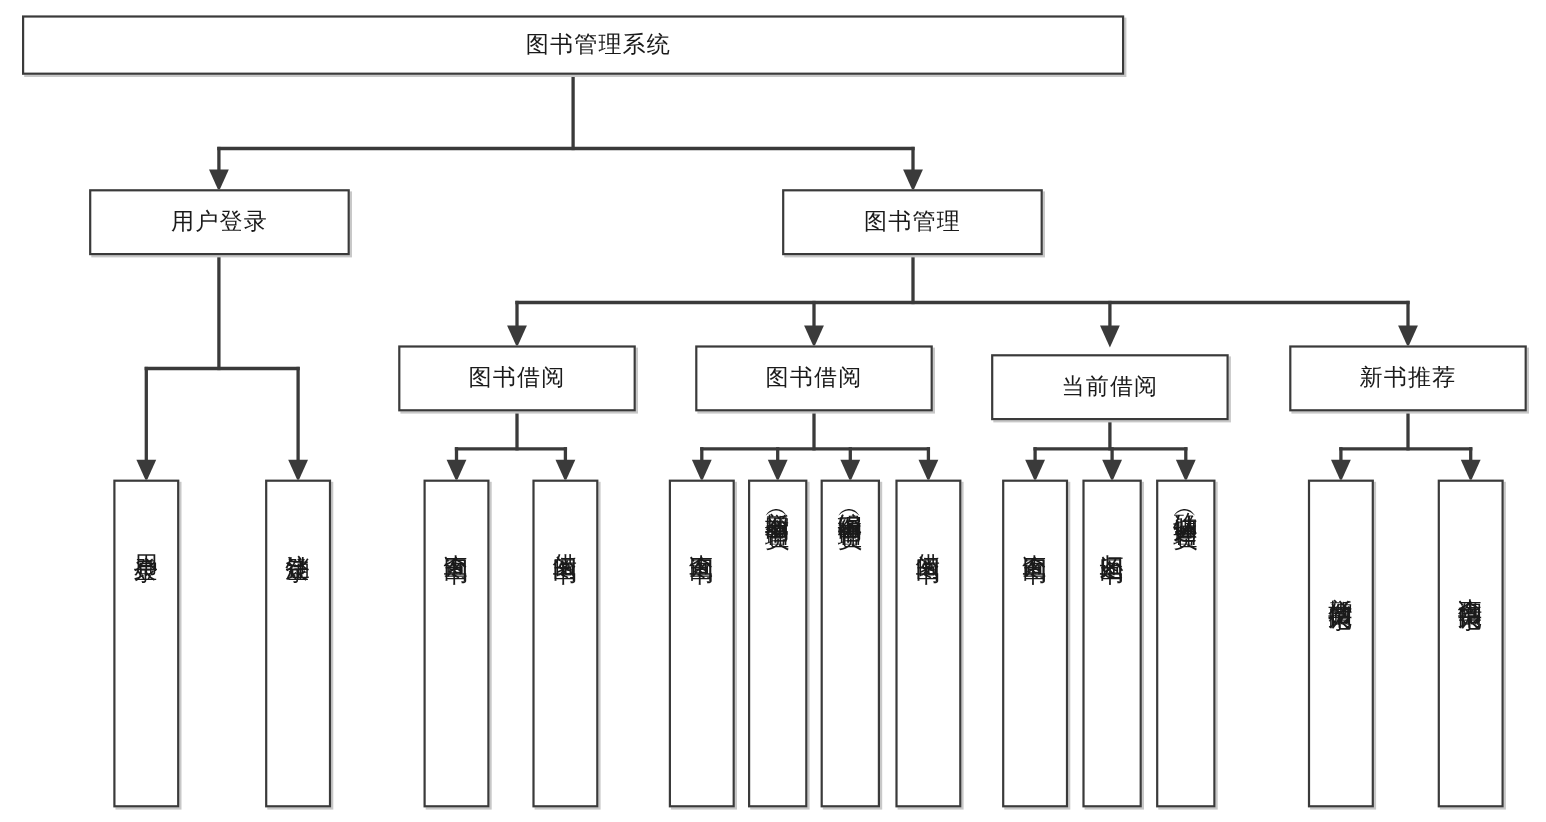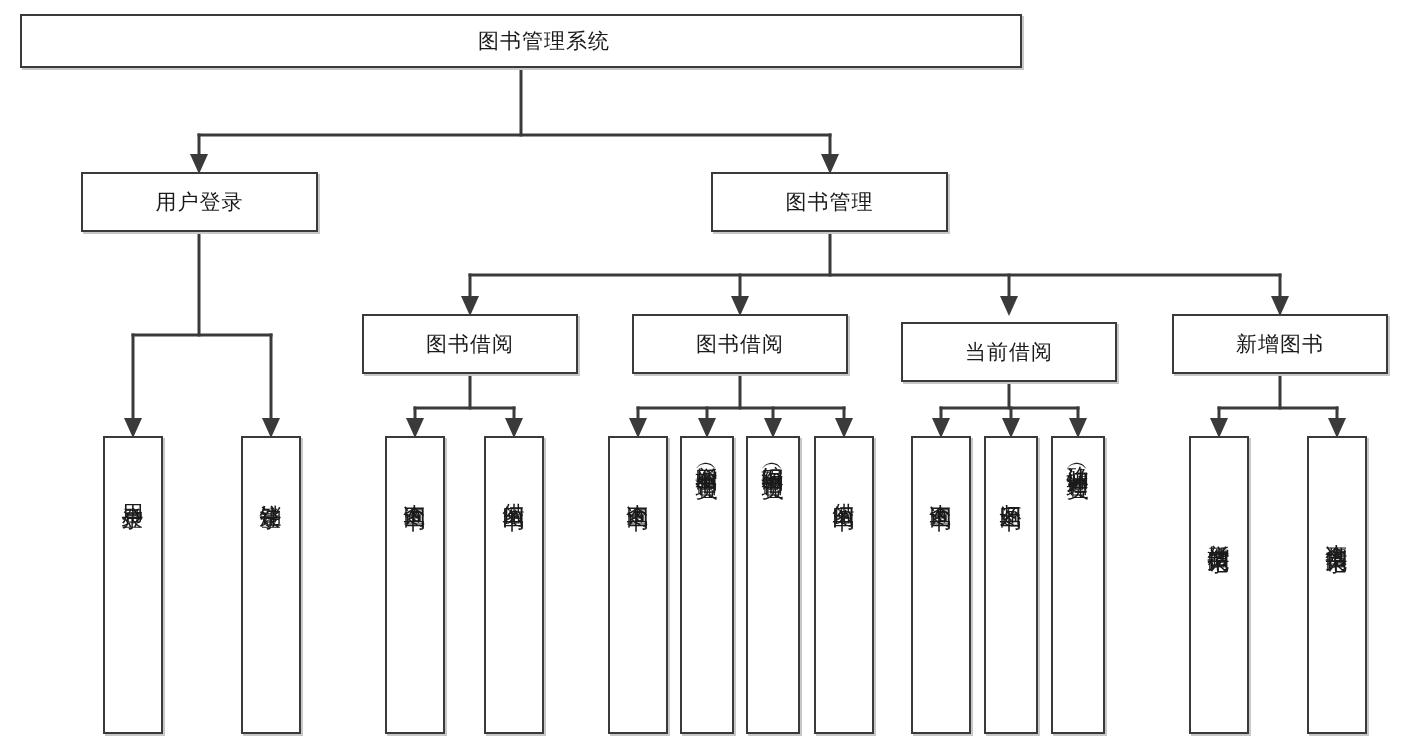--- a/index.html
+++ b/index.html
@@ -141,21 +141,21 @@
       <div class="node horiz" style="left: 362px; top: 314px; width: 216px; height: 60px;">
         <span class="label">图书借阅</span>
       </div>
       <div class="node horiz" style="left: 632px; top: 314px; width: 216px; height: 60px;">
         <span class="label">图书借阅</span>
       </div>
       <div class="node horiz" style="left: 901px; top: 322px; width: 216px; height: 60px;">
         <span class="label">当前借阅</span>
       </div>
       <div class="node horiz" style="left: 1172px; top: 314px; width: 216px; height: 60px;">
-        <span class="label">新增图书</span>
+        <span class="label">新书推荐</span>
       </div>
       <div class="node vert mid" style="left: 103px; top: 436px; width: 60px; height: 298px;">
         <span class="label">用户登录</span>
       </div>
       <div class="node vert mid" style="left: 241px; top: 436px; width: 60px; height: 298px;">
         <span class="label">注销登录</span>
       </div>
       <div class="node vert mid" style="left: 385px; top: 436px; width: 60px; height: 298px;">
         <span class="label">查询图书</span>
       </div>

